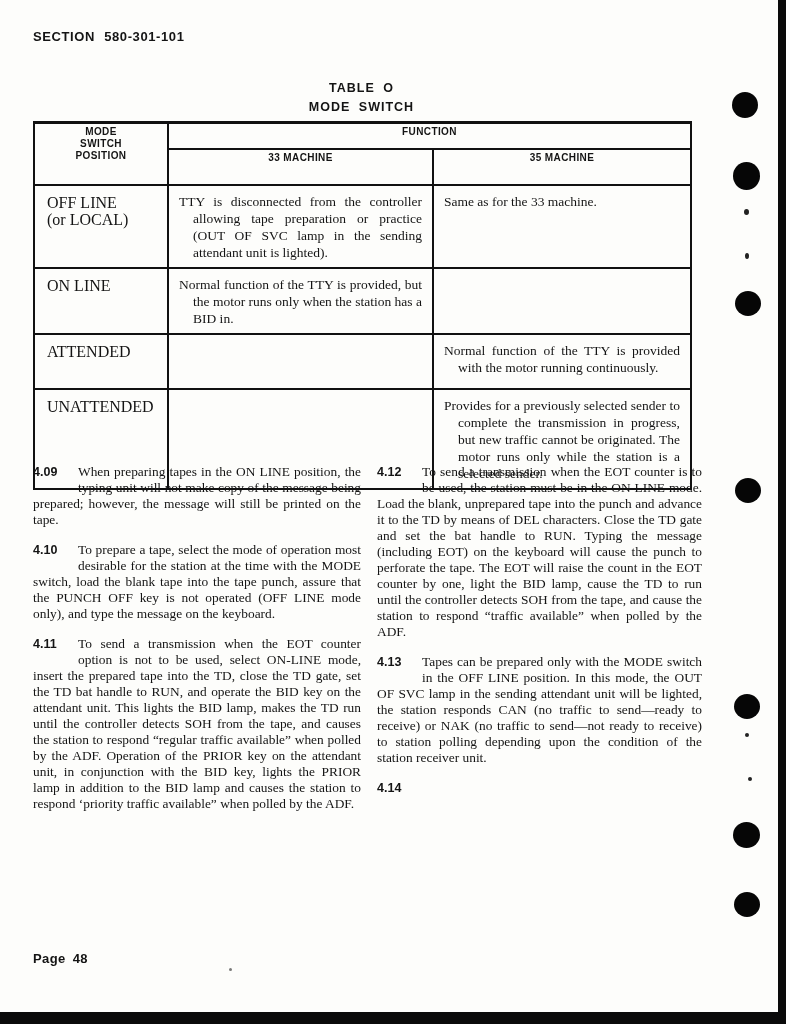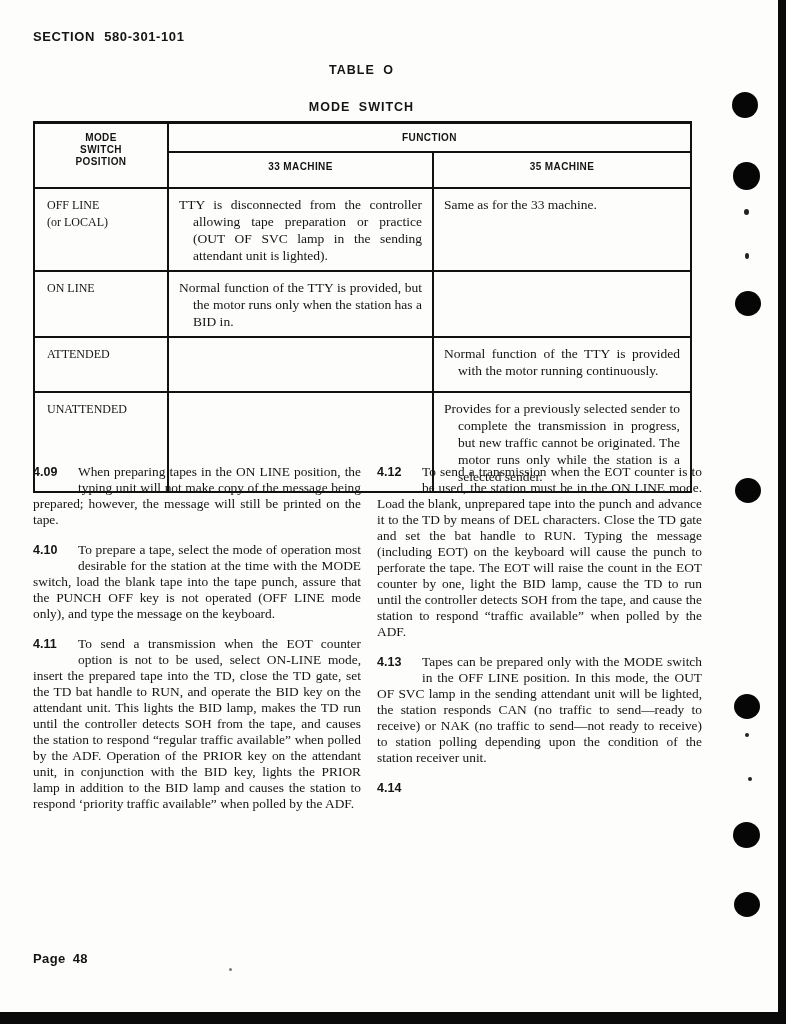--- a/index.html
+++ b/index.html
@@ -12,39 +12,39 @@
 
   
   .section-num{
     left:33px;top:29px;
     font-family:"Liberation Sans", sans-serif;font-weight:bold;
     font-size:13px;letter-spacing:.6px;word-spacing:5px;
   }
   .title-wrap{left:33px;width:657px;text-align:center;
     font-family:"Liberation Sans", sans-serif;font-weight:bold;
     font-size:12.5px;letter-spacing:1px;word-spacing:4px;}
-  .t1{top:63px;}
+  .t1{top:81px;}
   .t2{top:100px;}
 
   
   table.mode{
     position:absolute;left:33px;top:121px;width:657px;
     border-collapse:collapse;table-layout:fixed;
     border:2px solid #111;border-top:3px solid #111;
   }
   table.mode th, table.mode td{border:2px solid #111;vertical-align:top;}
   th.hdr{
     font-family:"Liberation Sans", sans-serif;font-weight:bold;
     font-size:10px;letter-spacing:.4px;text-align:center;vertical-align:middle;
-    padding:8px 0;
+    padding:2px 0;
   }
   th.pos-hdr div{line-height:12px;}
   tr.h1{height:26px;} tr.h2{height:36px;}
   td.pos{
-    font-size:12px;padding:8px 4px 12px 12px;line-height:17px;margin-left:38px;
+    font-size:16px;padding:8px 4px 12px 12px;line-height:17px;margin-left:38px;
   }
   td.fn{padding:7px 10px 6px 10px;}
   .cellp{
     font-size:13.5px;line-height:17px;text-align:justify;
     padding-left:14px;text-indent:-14px;
   }
   tr.r0{height:74px;} tr.r1{height:54px;} tr.r2{height:55px;} tr.r3{height:85px;}
 
   
   .col{font-size:13.4px;line-height:16px;text-align:justify;}

